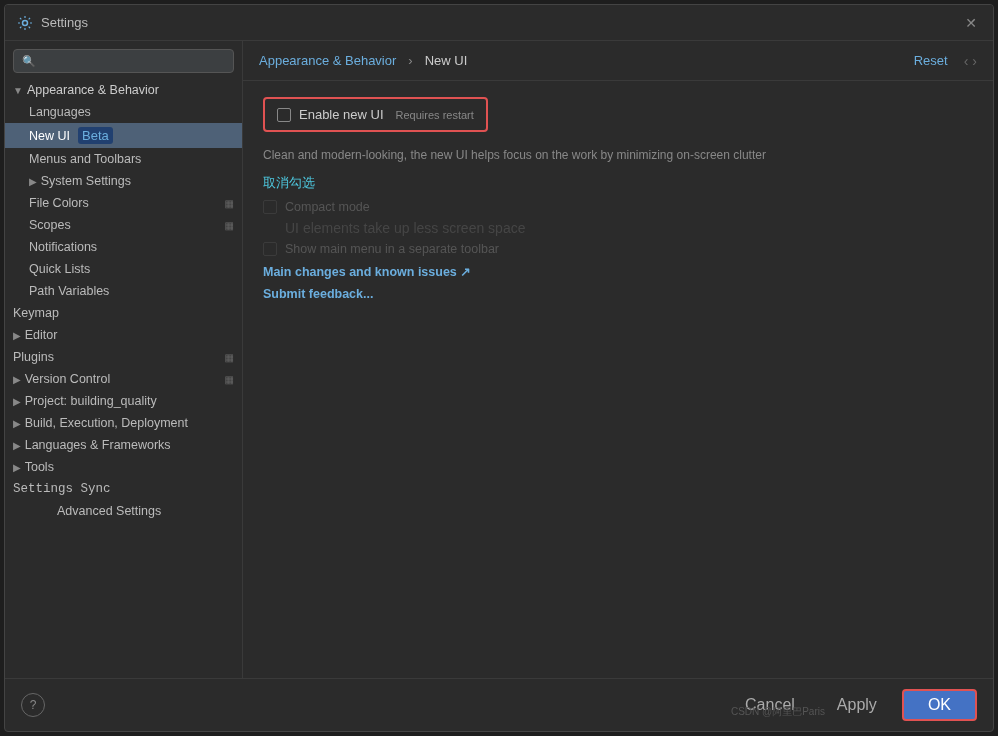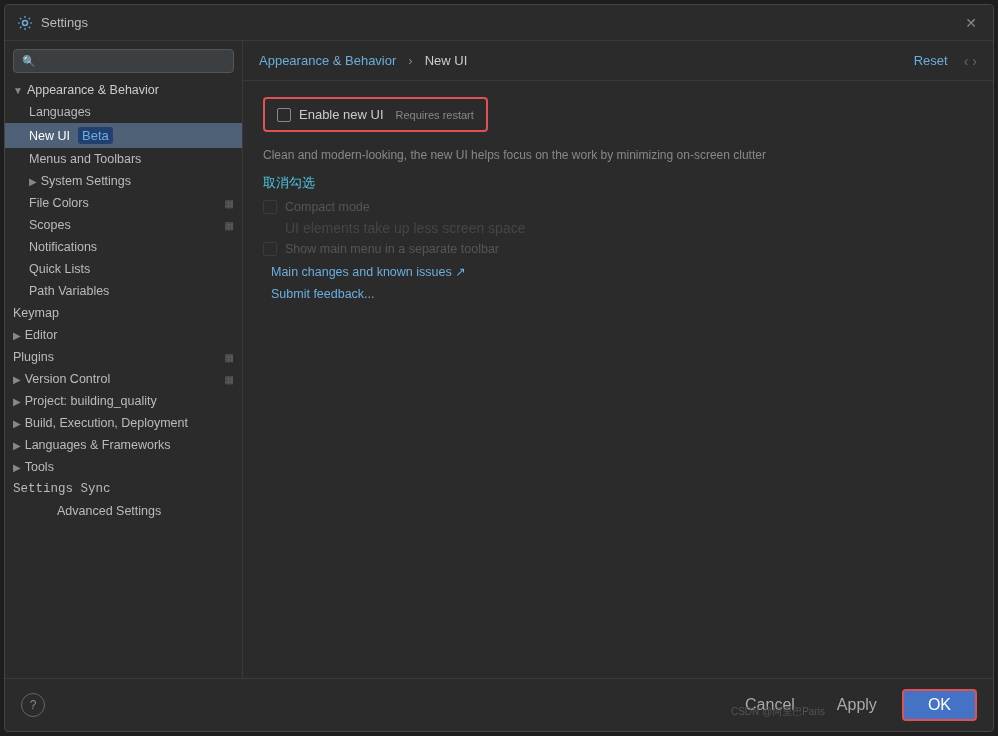--- a/index.html
+++ b/index.html
@@ -213,21 +213,22 @@
     }
     .sub-option-label { font-size: 12.5px; color: #888; }
     .sub-option-desc { font-size: 14px; color: #666; margin-left: 22px; margin-bottom: 4px; }
     .link-text {
       color: #6baede;
       cursor: pointer;
       font-size: 12.5px;
       display: flex;
       align-items: center;
       gap: 4px;
-      margin: 8px 0 4px 8px;
+      margin: 8px 0 4px 0;
+      font-weight: bold;
     }
     
     .dialog-footer {
       border-top: 1px solid #3a3a3a;
       padding: 10px 16px;
       display: flex;
       align-items: center;
       justify-content: flex-end;
       gap: 8px;
       min-height: 48px;

